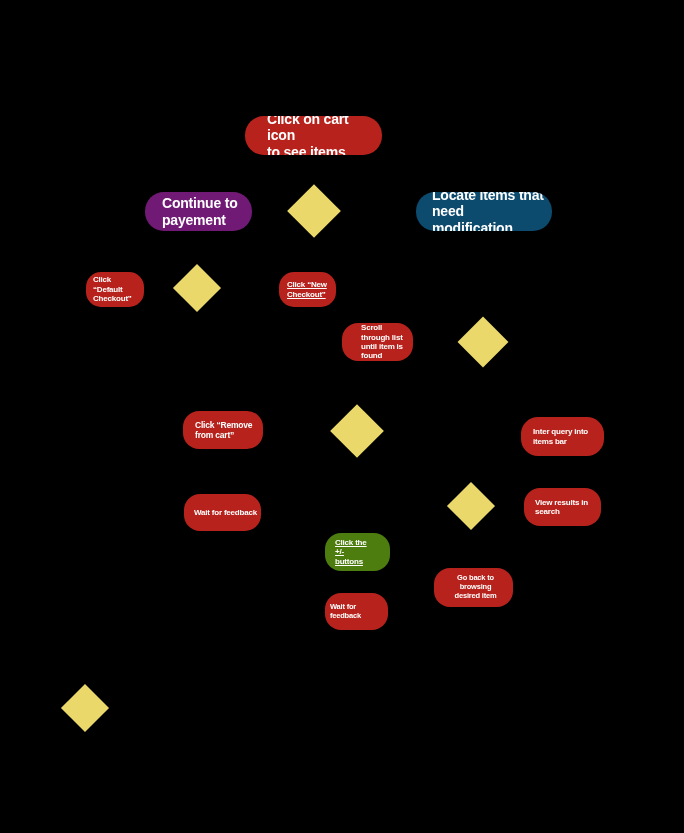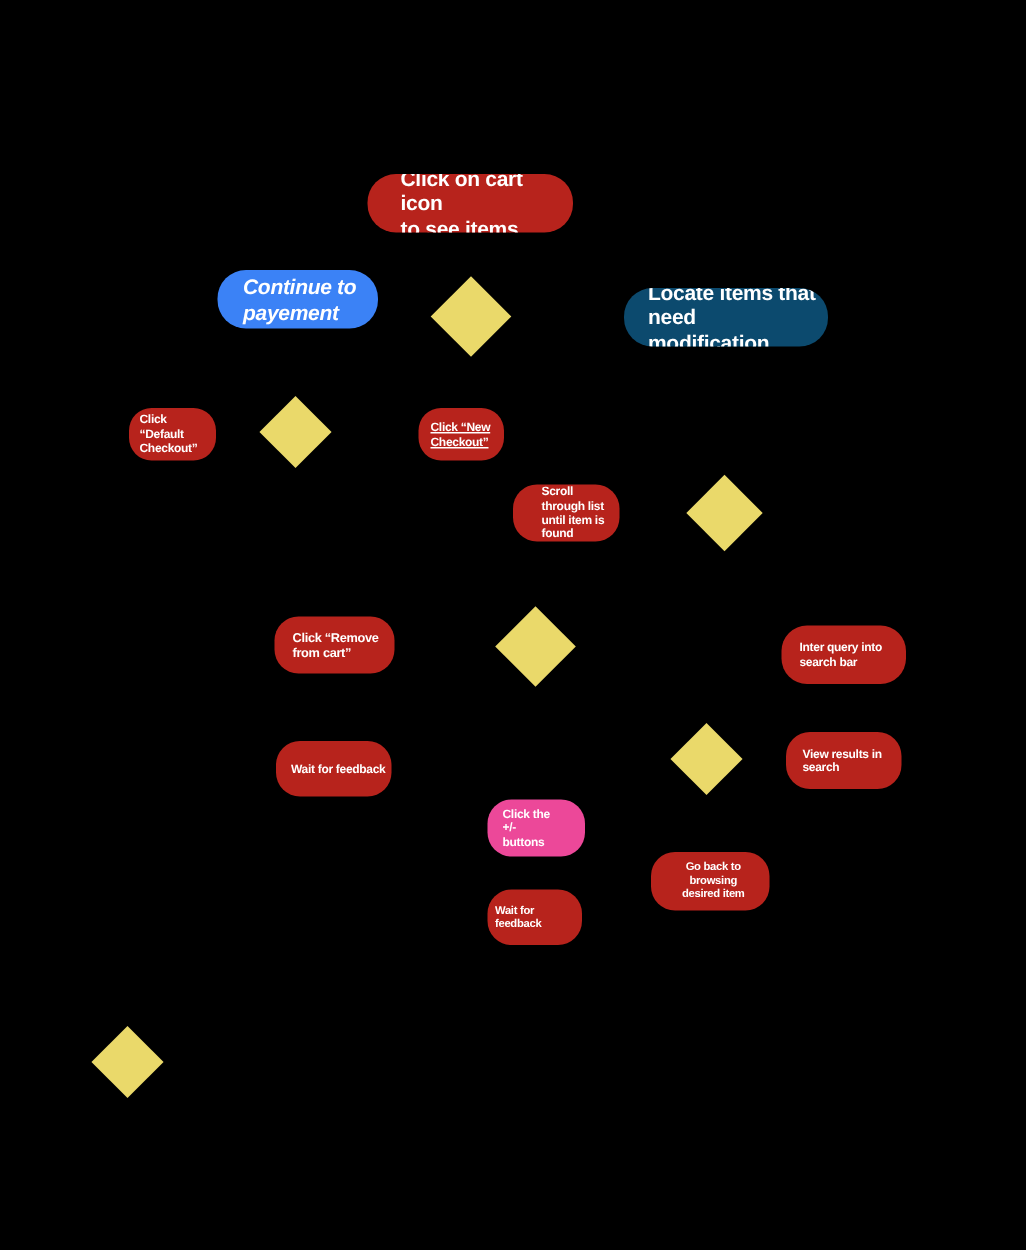--- a/index.html
+++ b/index.html
@@ -45,38 +45,38 @@
     width: 100%;
   }
 </style>
 </head>
 <body>
 
 <div id="canvas">
 
 <div class="node pill" style="left: 245px; top: 116px; width: 137px; height: 39px; border-radius: 19px; font-size: 14px; padding-left: 22px; padding-right: 4px; background: rgb(183, 35, 28); color: rgb(255, 255, 255);"><span class="node-label">Click on cart icon
 to see items</span></div>
-    <div class="node pill" style="left: 145px; top: 180px; width: 107px; height: 39px; border-radius: 19px; font-size: 14px; padding-left: 17px; padding-right: 4px; background: #3b82f6; color: rgb(255, 255, 255); font-style: italic;"><span class="node-label">Continue to
+    <div class="node pill" style="left: 145px; top: 192px; width: 107px; height: 39px; border-radius: 19px; font-size: 14px; padding-left: 17px; padding-right: 4px; background: #701a75; color: rgb(255, 255, 255);"><span class="node-label">Continue to
 payement</span></div>
     <div class="node pill" style="left: 416px; top: 192px; width: 136px; height: 39px; border-radius: 19px; font-size: 14px; padding-left: 16px; padding-right: 4px; background: #0c4a6e; color: rgb(255, 255, 255);"><span class="node-label">Locate items that
 need modification</span></div>
     <div class="node pill" style="left: 86px; top: 272px; width: 58px; height: 35px; border-radius: 15px; font-size: 8px; padding-left: 7px; padding-right: 4px; background: rgb(183, 35, 28); color: rgb(255, 255, 255);"><span class="node-label">Click “Default
 Checkout”</span></div>
     <div class="node pill" style="left: 279px; top: 272px; width: 57px; height: 35px; border-radius: 15px; font-size: 8px; padding-left: 8px; padding-right: 4px; background: rgb(183, 35, 28); color: rgb(255, 255, 255); text-decoration: underline;"><span class="node-label">Click “New
 Checkout”</span></div>
     <div class="node pill" style="left: 342px; top: 323px; width: 71px; height: 38px; border-radius: 16px; font-size: 8px; padding-left: 19px; padding-right: 4px; background: rgb(183, 35, 28); color: rgb(255, 255, 255);"><span class="node-label">Scroll through list
 until item is found</span></div>
     <div class="node pill" style="left: 183px; top: 411px; width: 80px; height: 38px; border-radius: 16px; font-size: 8.5px; padding-left: 12px; padding-right: 4px; background: rgb(183, 35, 28); color: rgb(255, 255, 255);"><span class="node-label">Click “Remove
 from cart”</span></div>
     <div class="node pill" style="left: 521px; top: 417px; width: 83px; height: 39px; border-radius: 17px; font-size: 8px; padding-left: 12px; padding-right: 4px; background: rgb(183, 35, 28); color: rgb(255, 255, 255);"><span class="node-label">Inter query into
-search bar</span></div>
+items bar</span></div>
     <div class="node pill" style="left: 184px; top: 494px; width: 77px; height: 37px; border-radius: 16px; font-size: 8px; padding-left: 10px; padding-right: 4px; background: rgb(183, 35, 28); color: rgb(255, 255, 255);"><span class="node-label">Wait for feedback</span></div>
     <div class="node pill" style="left: 524px; top: 488px; width: 77px; height: 38px; border-radius: 16px; font-size: 8px; padding-left: 11px; padding-right: 4px; background: rgb(183, 35, 28); color: rgb(255, 255, 255);"><span class="node-label">View results in
 search</span></div>
-    <div class="node pill" style="left: 325px; top: 533px; width: 65px; height: 38px; border-radius: 16px; font-size: 8px; padding-left: 10px; padding-right: 16px; background: #ec4899; color: rgb(255, 255, 255);"><span class="node-label">Click the +/-
+    <div class="node pill" style="left: 325px; top: 533px; width: 65px; height: 38px; border-radius: 16px; font-size: 8px; padding-left: 10px; padding-right: 16px; background: #4d7c0f; color: rgb(255, 255, 255); text-decoration: underline;"><span class="node-label">Click the +/-
 buttons</span></div>
     <div class="node pill" style="left: 434px; top: 568px; width: 79px; height: 39px; border-radius: 16px; font-size: 7.5px; padding-left: 8px; padding-right: 4px; background: rgb(183, 35, 28); color: rgb(255, 255, 255); text-align: center;"><span class="node-label">Go back to browsing
 desired item</span></div>
     <div class="node pill" style="left: 325px; top: 593px; width: 63px; height: 37px; border-radius: 16px; font-size: 7.5px; padding-left: 5px; padding-right: 4px; background: rgb(183, 35, 28); color: rgb(255, 255, 255);"><span class="node-label">Wait for feedback</span></div>
     <div class="diamond" style="left: 295px; top: 192px; width: 38px; height: 38px; background: rgb(234, 217, 106);"></div>
     <div class="diamond" style="left: 180px; top: 271px; width: 34px; height: 34px; background: rgb(234, 217, 106);"></div>
     <div class="diamond" style="left: 465px; top: 324px; width: 36px; height: 36px; background: rgb(234, 217, 106);"></div>
     <div class="diamond" style="left: 338px; top: 412px; width: 38px; height: 38px; background: rgb(234, 217, 106);"></div>
     <div class="diamond" style="left: 454px; top: 489px; width: 34px; height: 34px; background: rgb(234, 217, 106);"></div>
     <div class="diamond" style="left: 68px; top: 691px; width: 34px; height: 34px; background: rgb(234, 217, 106);"></div>

